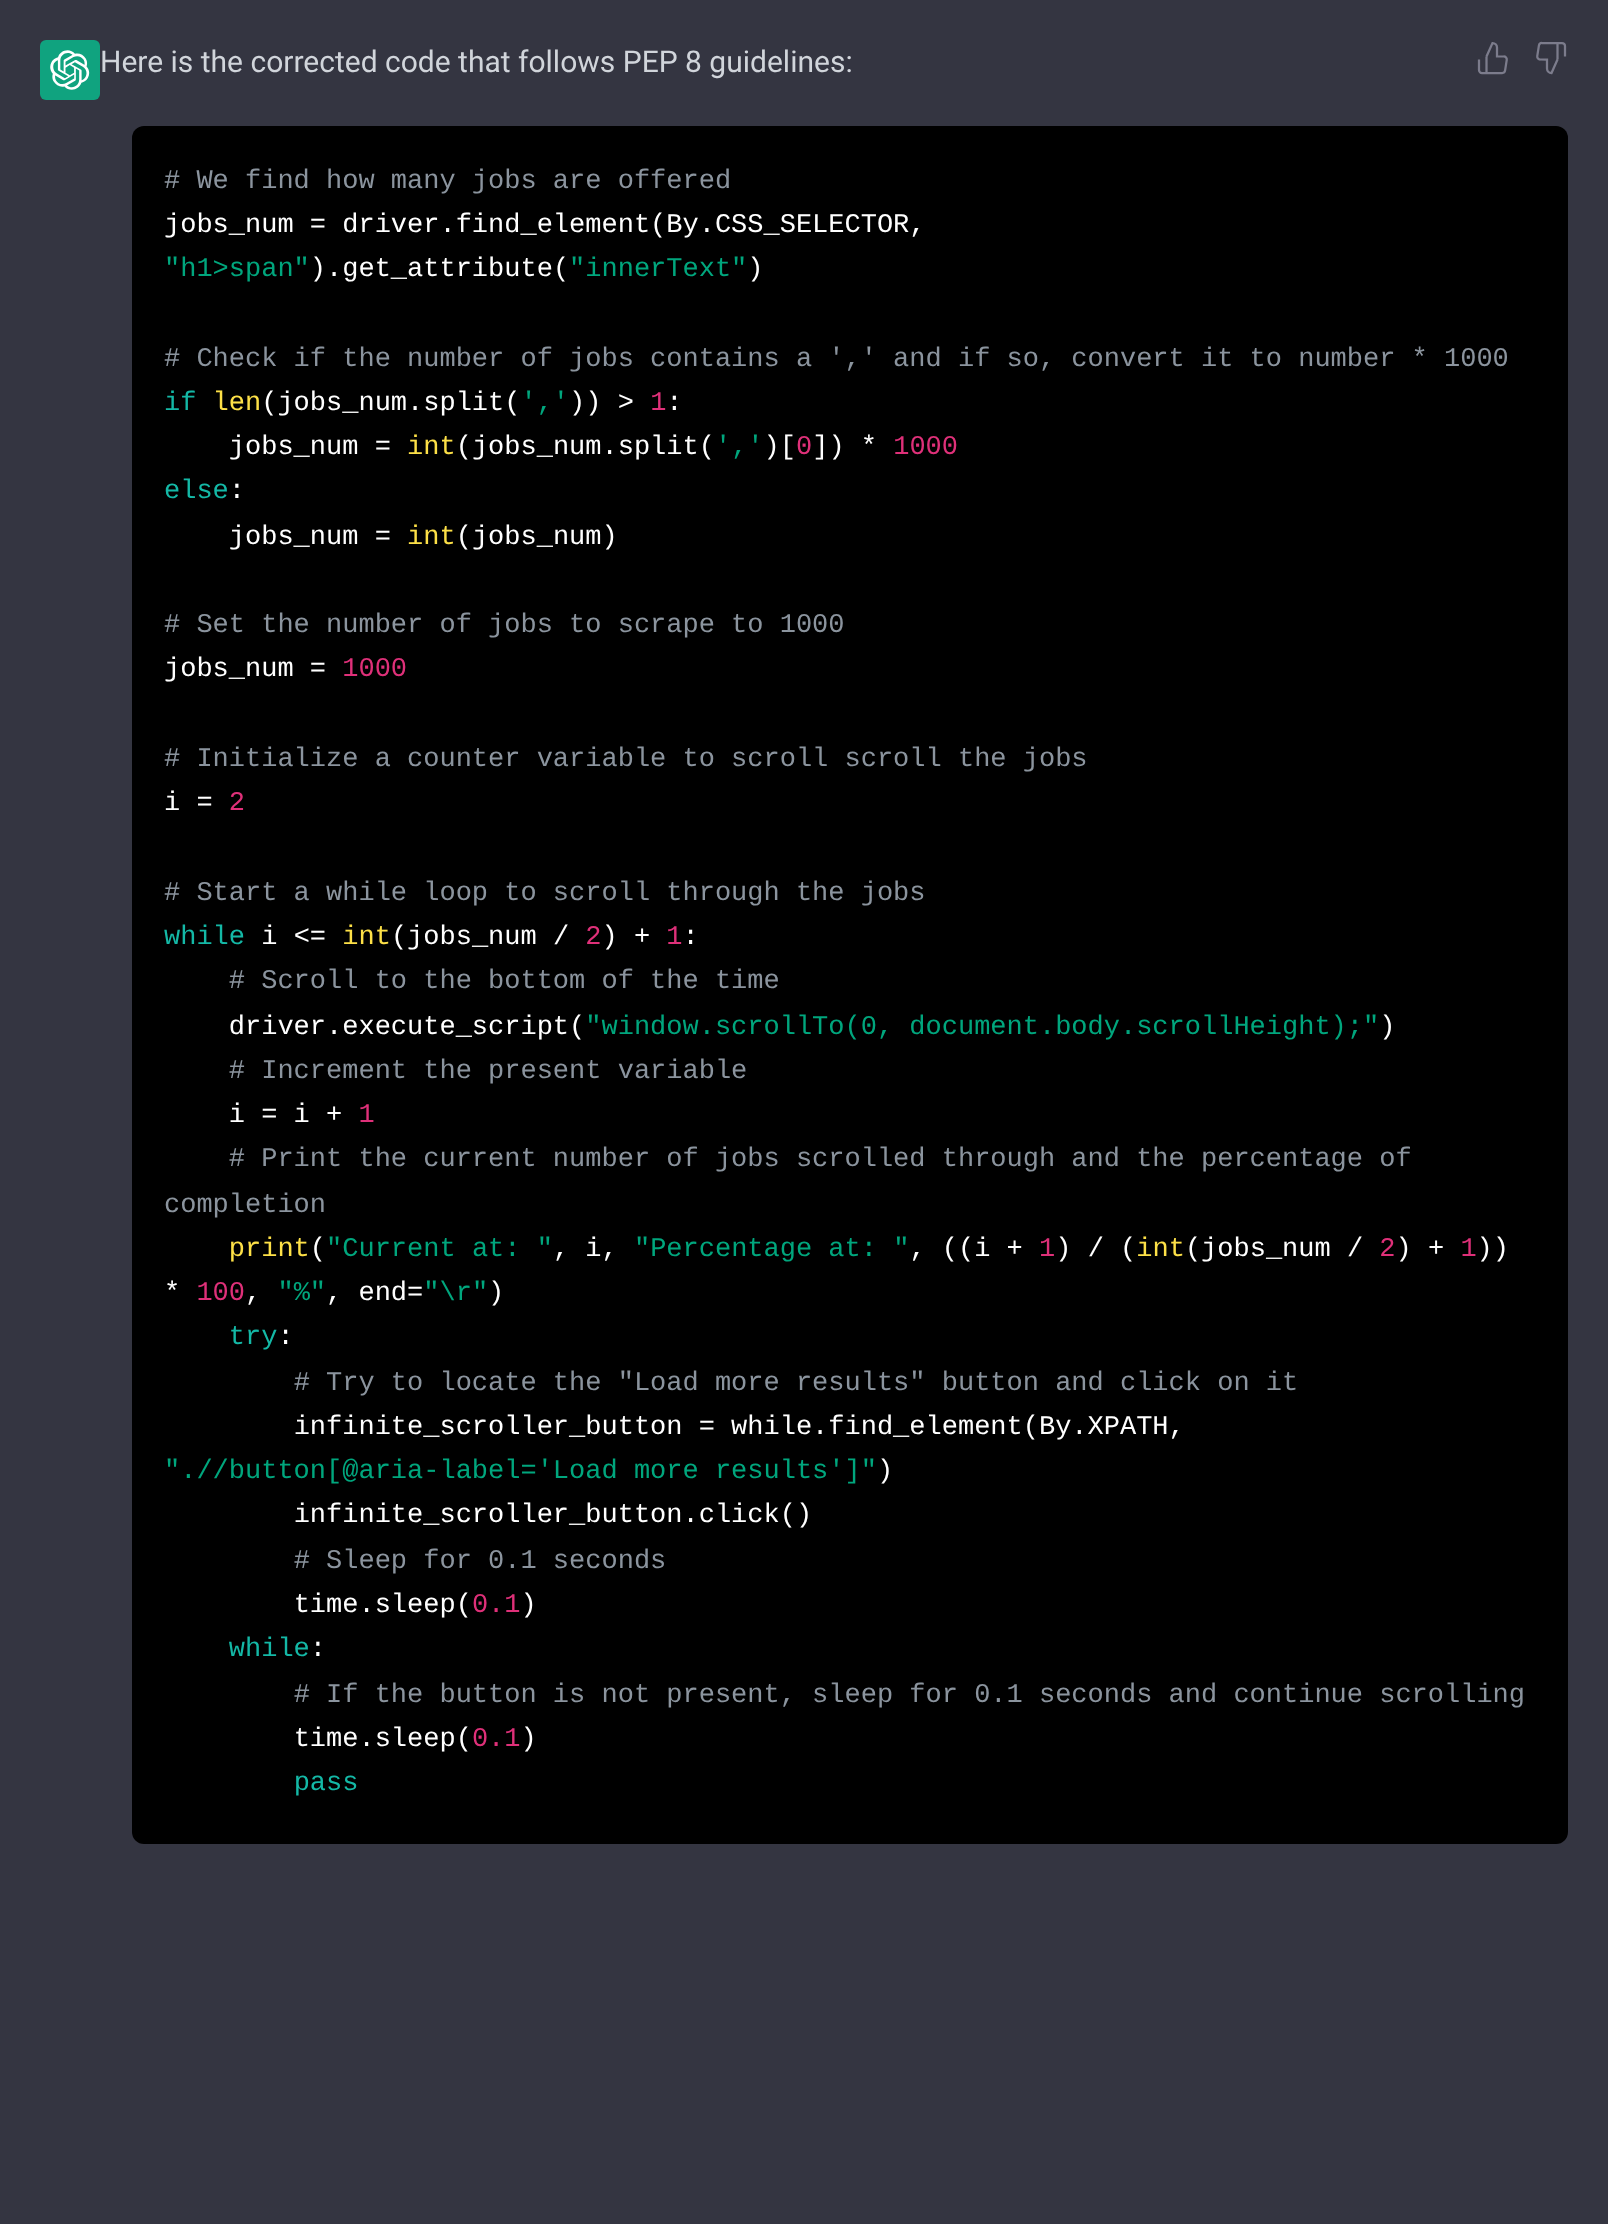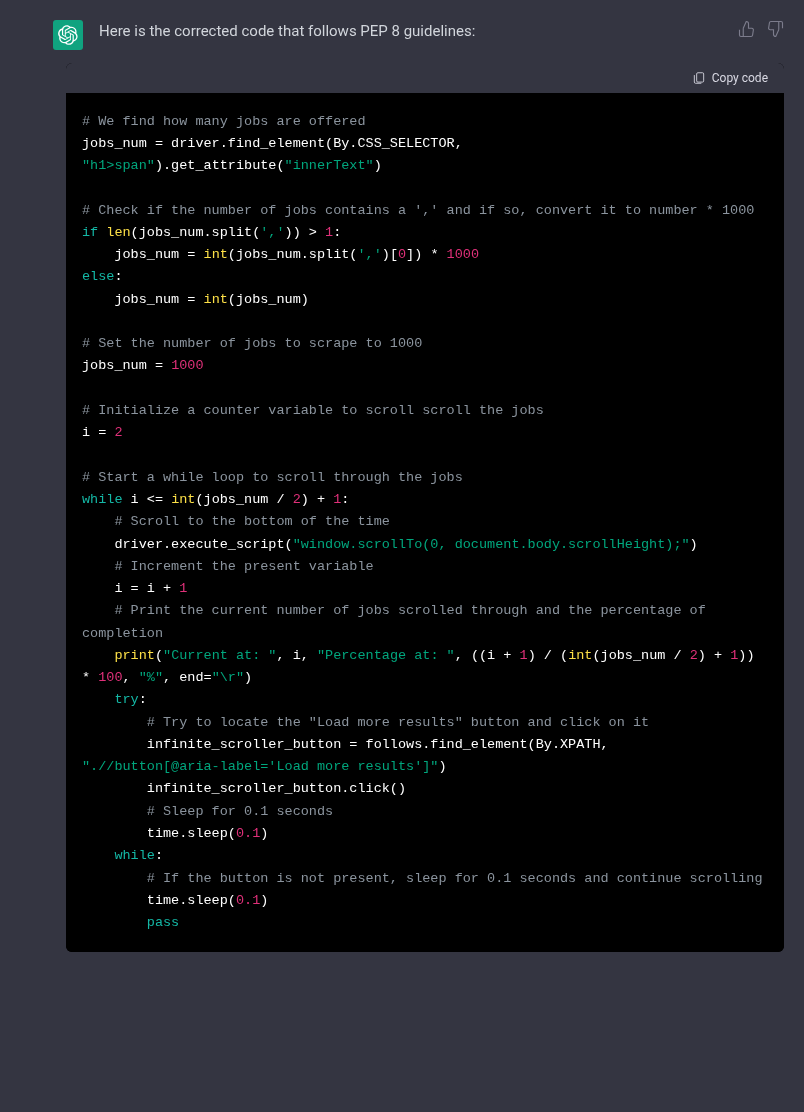--- a/index.html
+++ b/index.html
@@ -7,23 +7,21 @@
     background: #343541;
     font-family: -apple-system, BlinkMacSystemFont, "Segoe UI", Roboto, sans-serif;
     width: 804px;
     height: 1112px;
     overflow: hidden;
     color: #ececf1;
   }
   .chat-row {
     display: flex;
     padding: 20px 20px 0 20px;
-    gap: 16px;
     align-items: flex-start;
-    margin-left: 33px;
   }
   .avatar {
     width: 30px;
     height: 30px;
     background: #10a37f;
     border-radius: 3px;
     display: flex;
     align-items: center;
     justify-content: center;
     flex-shrink: 0;
@@ -117,29 +115,20 @@
     <svg class="feedback-btn" viewBox="0 0 24 24">
       <path d="M7 22V11M2 13v7a2 2 0 0 0 2 2h13.4a2 2 0 0 0 2-1.7l1.1-7a2 2 0 0 0-2-2.3H14V5a3 3 0 0 0-3-3l-4 9"></path>
     </svg>
     <svg class="feedback-btn" viewBox="0 0 24 24">
       <path d="M17 2v11m5-2V4a2 2 0 0 0-2-2H6.6a2 2 0 0 0-2 1.7l-1.1 7a2 2 0 0 0 2 2.3H10v6a3 3 0 0 0 3 3l4-9"></path>
     </svg>
   </div>
 </div>
 
 <div class="code-container">
-  <div class="code-header">
-    <div class="copy-btn">
-      <svg class="copy-icon" viewBox="0 0 24 24">
-        <rect x="8" y="3" width="12" height="16" rx="2"></rect>
-        <path d="M4 7v12a2 2 0 0 0 2 2h10"></path>
-      </svg>
-      <span>Copy code</span>
-    </div>
-  </div>
 <pre class="code-body"><span class="c-comment"># We find how many jobs are offered</span>
 <span class="c-default">jobs_num = driver.find_element(By.CSS_SELECTOR,</span>
 <span class="c-string">"h1&gt;span"</span><span class="c-default">).get_attribute(</span><span class="c-string">"innerText"</span><span class="c-default">)</span>
 
 <span class="c-comment"># Check if the number of jobs contains a ',' and if so, convert it to number * 1000</span>
 <span class="c-keyword">if</span><span class="c-func"> len</span><span class="c-default">(jobs_num.split(</span><span class="c-string">','</span><span class="c-default">)) &gt; </span><span class="c-number">1</span><span class="c-default">:</span>
 <span class="c-default">    jobs_num = </span><span class="c-func">int</span><span class="c-default">(jobs_num.split(</span><span class="c-string">','</span><span class="c-default">)[</span><span class="c-number">0</span><span class="c-default">]) * </span><span class="c-number">1000</span>
 <span class="c-keyword">else</span><span class="c-default">:</span>
 <span class="c-default">    jobs_num = </span><span class="c-func">int</span><span class="c-default">(jobs_num)</span>
 
@@ -152,21 +141,21 @@
 <span class="c-comment"># Start a while loop to scroll through the jobs</span>
 <span class="c-keyword">while</span><span class="c-default"> i &lt;= </span><span class="c-func">int</span><span class="c-default">(jobs_num / </span><span class="c-number">2</span><span class="c-default">) + </span><span class="c-number">1</span><span class="c-default">:</span>
 <span class="c-comment">    # Scroll to the bottom of the time</span>
 <span class="c-default">    driver.execute_script(</span><span class="c-string">"window.scrollTo(0, document.body.scrollHeight);"</span><span class="c-default">)</span>
 <span class="c-comment">    # Increment the present variable</span>
 <span class="c-default">    i = i + </span><span class="c-number">1</span>
 <span class="c-comment">    # Print the current number of jobs scrolled through and the percentage of completion</span>
 <span class="c-func">    print</span><span class="c-default">(</span><span class="c-string">"Current at: "</span><span class="c-default">, i, </span><span class="c-string">"Percentage at: "</span><span class="c-default">, ((i + </span><span class="c-number">1</span><span class="c-default">) / (</span><span class="c-func">int</span><span class="c-default">(jobs_num / </span><span class="c-number">2</span><span class="c-default">) + </span><span class="c-number">1</span><span class="c-default">)) * </span><span class="c-number">100</span><span class="c-default">, </span><span class="c-string">"%"</span><span class="c-default">, end=</span><span class="c-string">"\r"</span><span class="c-default">)</span>
 <span class="c-keyword">    try</span><span class="c-default">:</span>
 <span class="c-comment">        # Try to locate the "Load more results" button and click on it</span>
-<span class="c-default">        infinite_scroller_button = follows.find_element(By.XPATH,</span>
+<span class="c-default">        infinite_scroller_button = while.find_element(By.XPATH,</span>
 <span class="c-string">".//button[@aria-label='Load more results']"</span><span class="c-default">)</span>
 <span class="c-default">        infinite_scroller_button.click()</span>
 <span class="c-comment">        # Sleep for 0.1 seconds</span>
 <span class="c-default">        time.sleep(</span><span class="c-number">0.1</span><span class="c-default">)</span>
 <span class="c-keyword">    while</span><span class="c-default">:</span>
 <span class="c-comment">        # If the button is not present, sleep for 0.1 seconds and continue scrolling</span>
 <span class="c-default">        time.sleep(</span><span class="c-number">0.1</span><span class="c-default">)</span>
 <span class="c-keyword">        pass</span></pre>
 </div>
 

